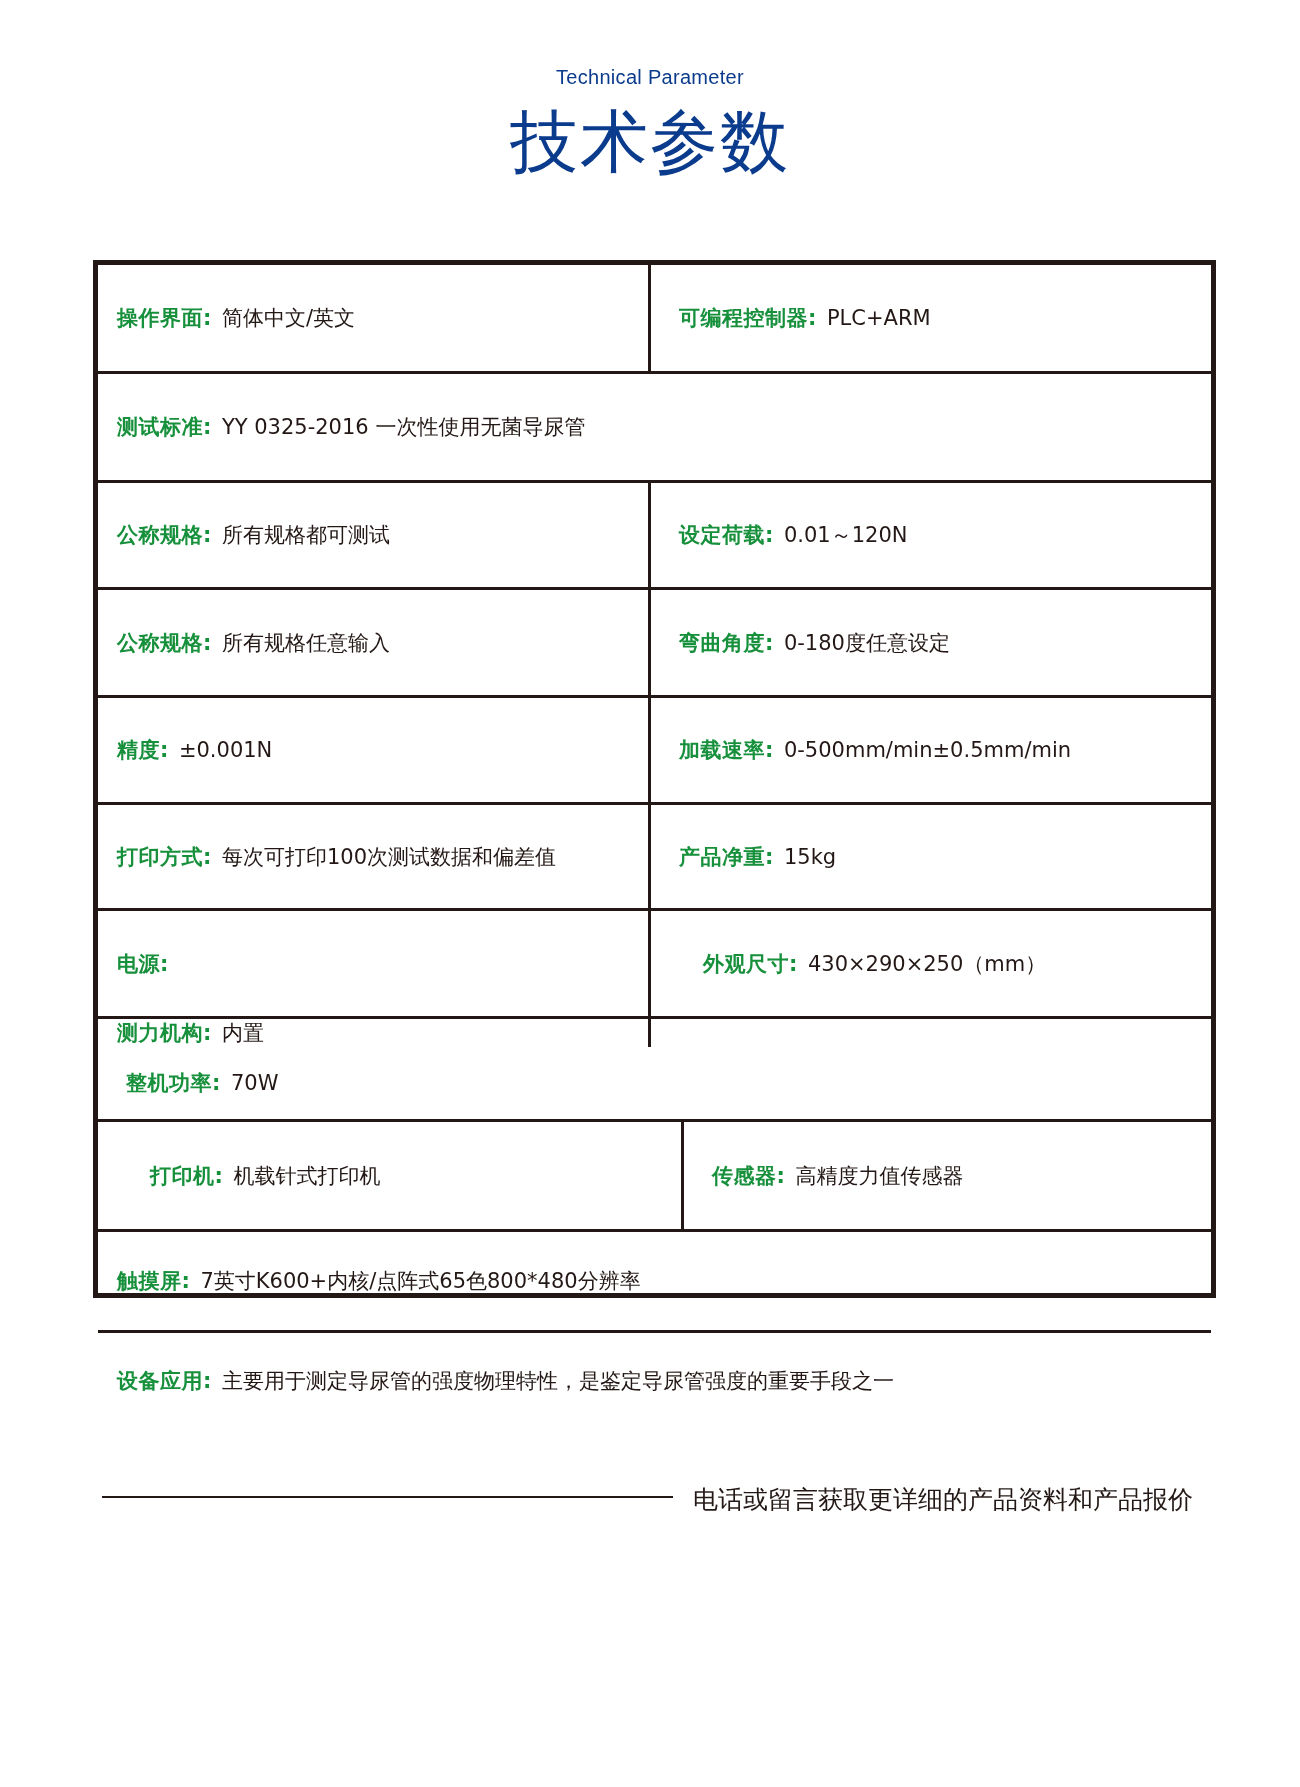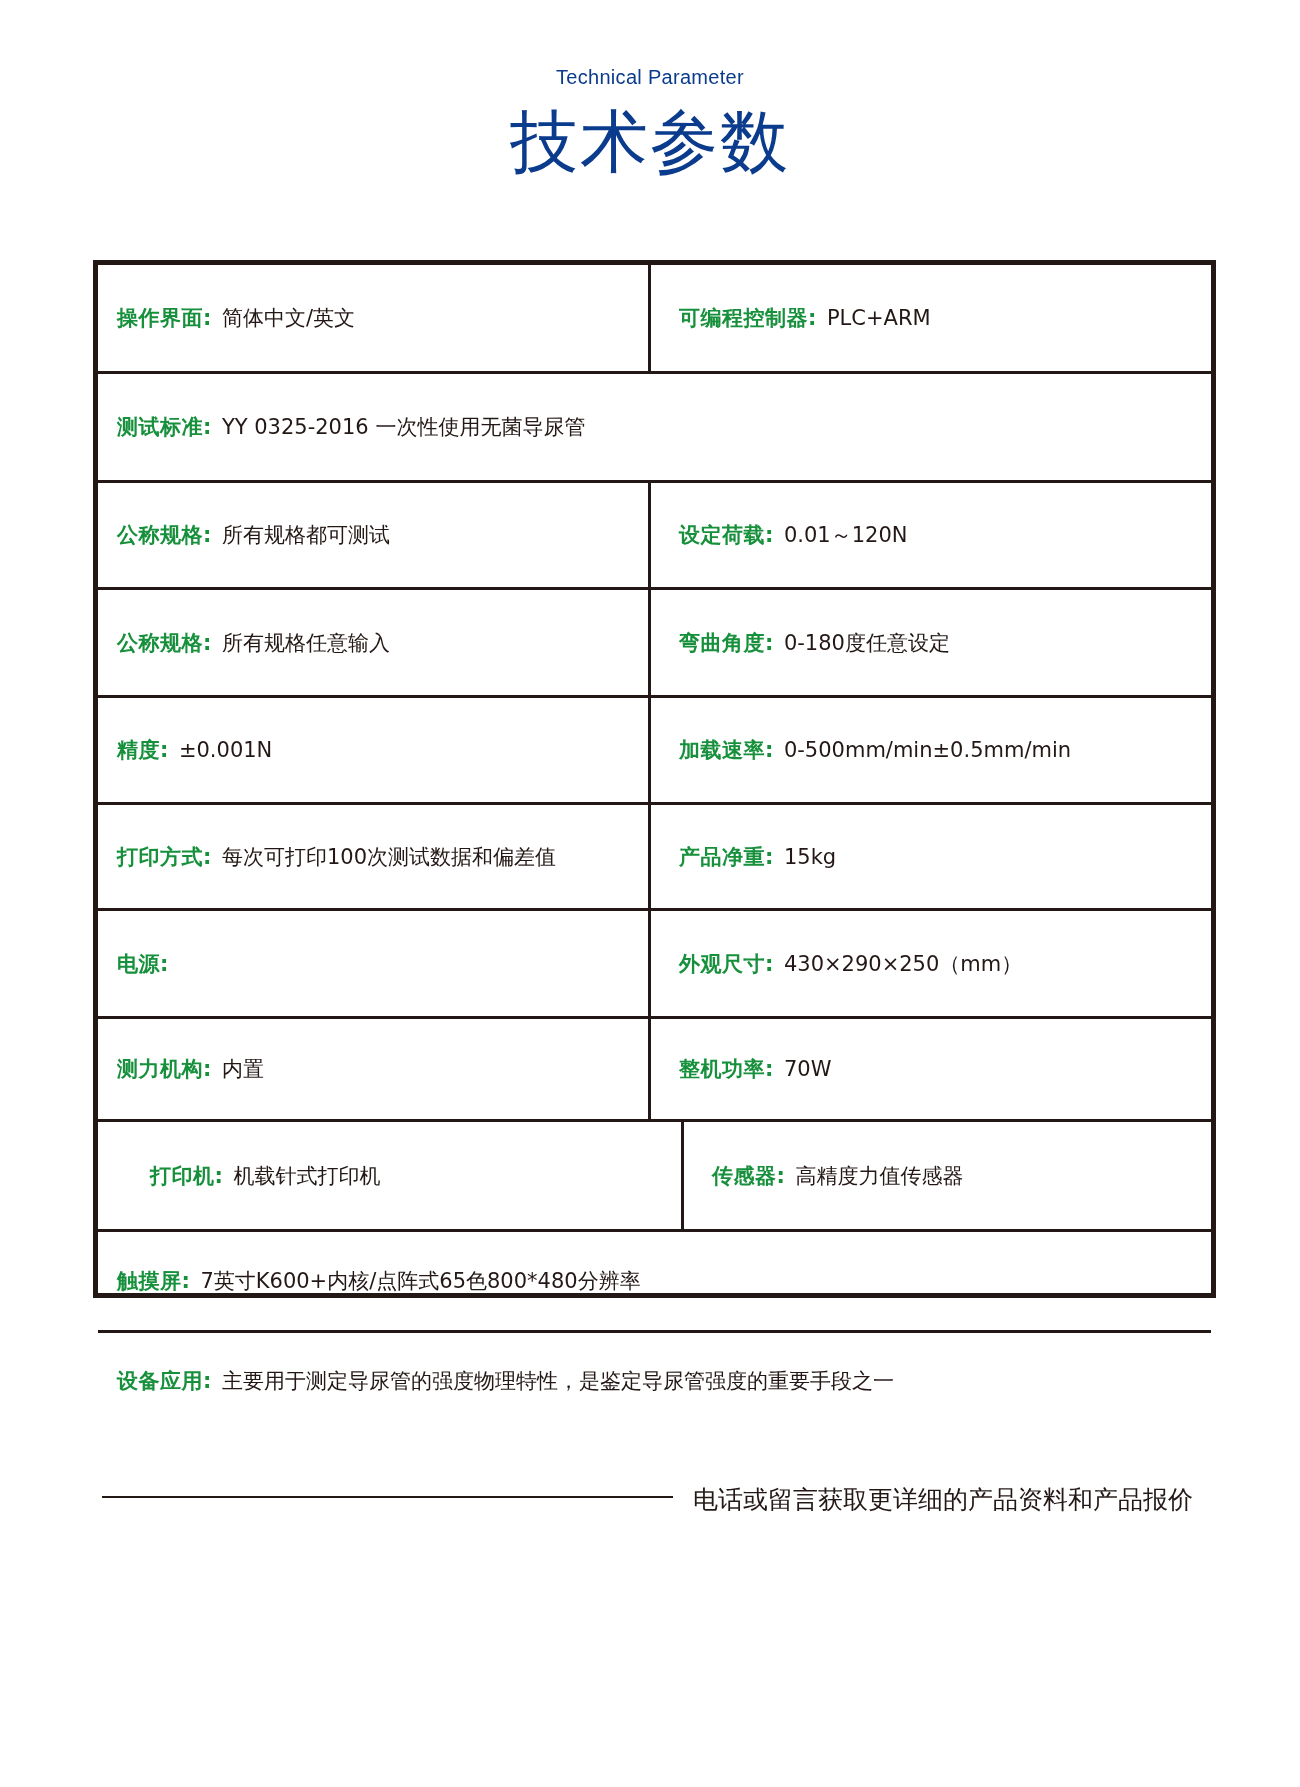--- a/index.html
+++ b/index.html
@@ -171,31 +171,31 @@
     <div class="cell left">
       <span class="label">打印方式:</span>
       <span class="value">每次可打印100次测试数据和偏差值</span>
     </div>
     <div class="cell right">
       <span class="label">产品净重:</span>
       <span class="value">15kg</span>
     </div>
   </div>
 
-  <div class="row" style="height:105px;">
+  <div class="row" style="height:105px;gap:24px;">
     <div class="cell left">
       <span class="label">电源:</span>
     </div>
     <div class="cell right">
       <span class="label">外观尺寸:</span>
       <span class="value">430×290×250（mm）</span>
     </div>
   </div>
 
-  <div class="row" style="height:100px;">
+  <div class="row" style="height:100px;flex-direction:column;">
     <div class="cell left">
       <span class="label">测力机构:</span>
       <span class="value">内置</span>
     </div>
     <div class="cell right">
       <span class="label">整机功率:</span>
       <span class="value">70W</span>
     </div>
   </div>
 

